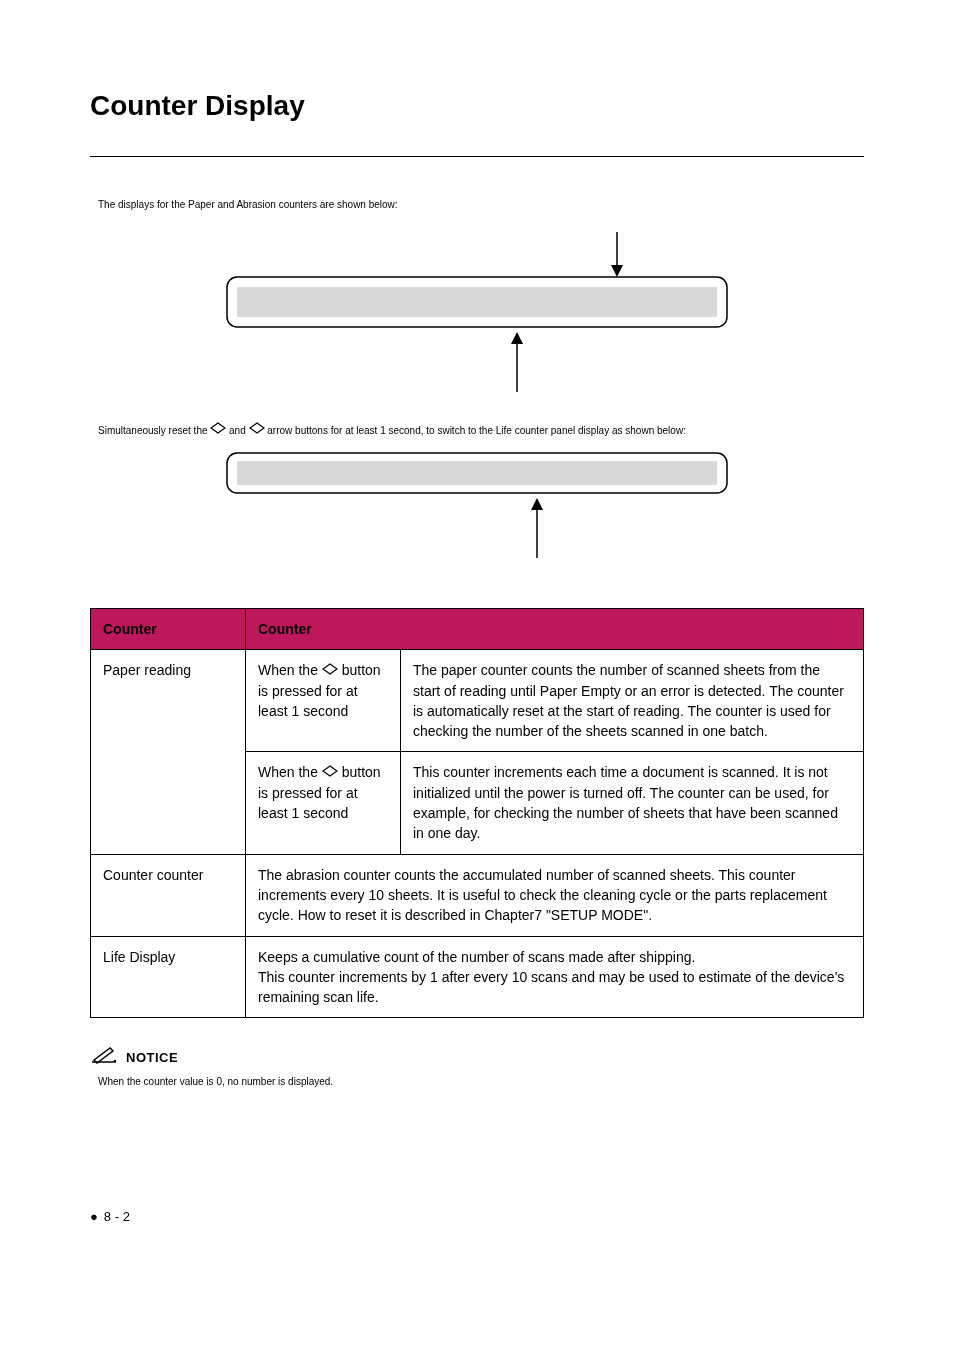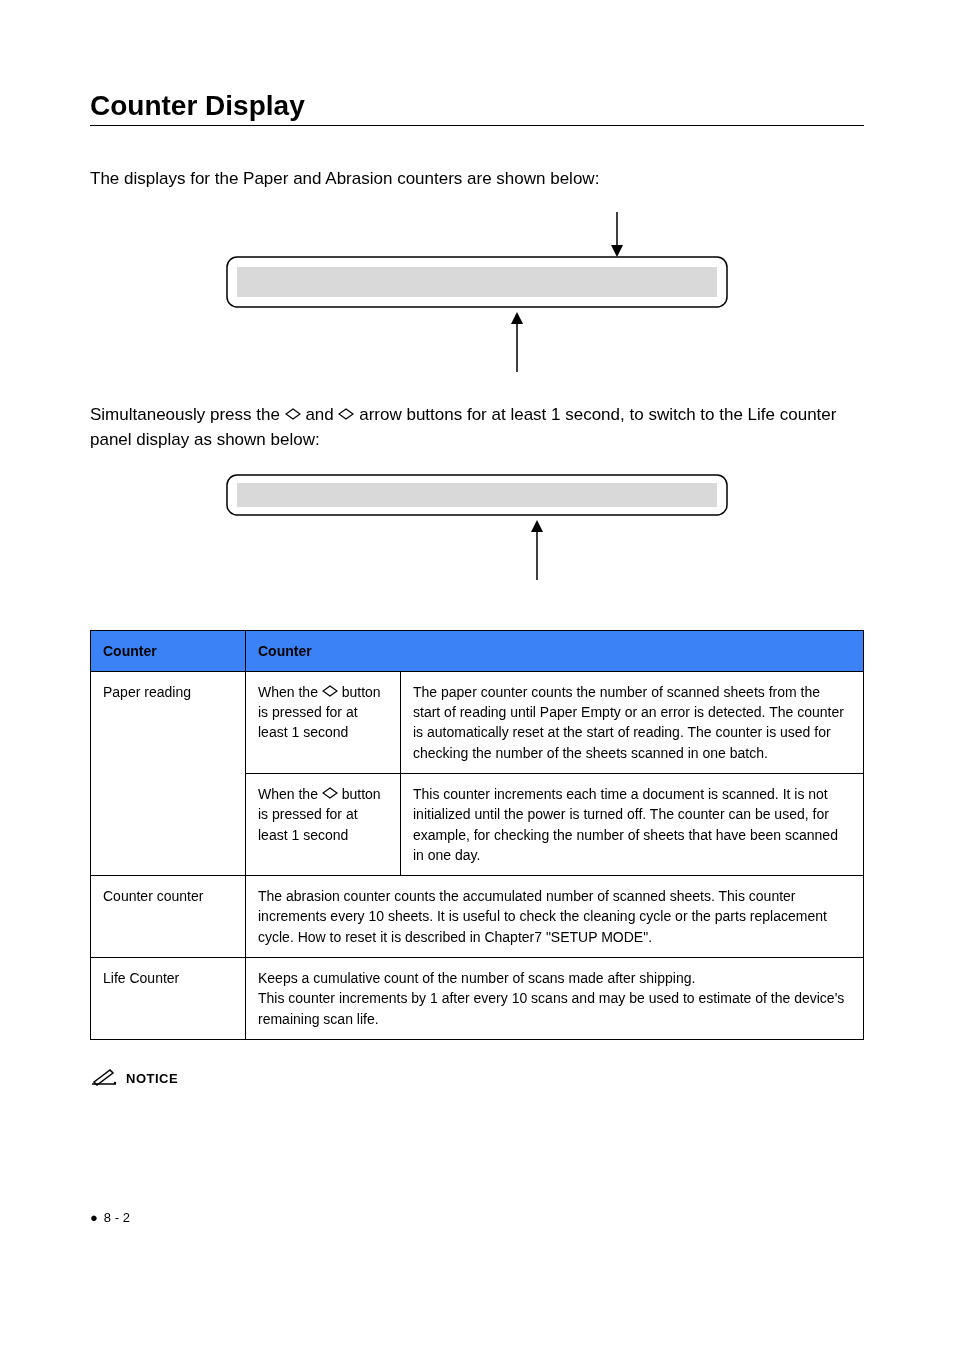--- a/index.html
+++ b/index.html
@@ -10,30 +10,31 @@
     color: #000;
     width: 954px;
   }
   .page {
     padding: 90px 90px 50px 90px;
     box-sizing: border-box;
   }
   .title {
     font-size: 28px;
     font-weight: bold;
-    margin-bottom: 3px;
+    margin-bottom: 34px;
   }
   .hr {
     border: none;
     border-top: 1px solid #000;
     margin: 0 0 40px 0;
   }
   .body-text {
-    font-size: 17px;
+    font-size: 10px;
     line-height: 1.5;
+    margin-left: 8px;
   }
   .diagram-wrap {
     margin: 20px 0 30px 0;
     display: flex;
     justify-content: center;
   }
   .diagram-wrap-2 {
     margin: 10px 0 50px 0;
     display: flex;
     justify-content: center;
@@ -49,21 +50,21 @@
   }
   table.func th, table.func td {
     border: 1px solid #000;
     padding: 10px 12px;
     vertical-align: top;
     text-align: left;
     line-height: 1.45;
   }
   table.func th {
     font-weight: bold;
-    background: #3b82f6;
+    background: #be185d;
   }
   .notice-row {
     display: flex;
     align-items: center;
     margin-top: 28px;
     gap: 8px;
   }
   .notice-label {
     font-size: 13px;
     font-weight: bold;
@@ -98,21 +99,21 @@
 
       <line x1="400" y1="0" x2="400" y2="35" stroke="#000" stroke-width="1.5"></line>
       <polygon points="400,45 394,33 406,33" fill="#000"></polygon>
 
       <line x1="300" y1="160" x2="300" y2="110" stroke="#000" stroke-width="1.5"></line>
       <polygon points="300,100 294,112 306,112" fill="#000"></polygon>
     </svg>
   </div>
 
   <p class="body-text">
-    <span>Simultaneously press the </span>
+    <span>Simultaneously reset the </span>
     <span class="lozenge">
       <svg width="16" height="12" viewBox="0 0 16 12">
           <polygon points="8,1 15,6 8,11 1,6" fill="none" stroke="#000" stroke-width="1.2"></polygon>
         </svg>
     </span>
     <span> and </span>
     <span class="lozenge">
       <svg width="16" height="12" viewBox="0 0 16 12">
           <polygon points="8,1 15,6 8,11 1,6" fill="none" stroke="#000" stroke-width="1.2"></polygon>
         </svg>
@@ -154,35 +155,36 @@
       </td>
       <td>This counter increments each time a document is scanned. It is not initialized until the power is turned off. The counter can be used, for example, for checking the number of sheets that have been scanned in one day.</td>
     </tr>
 
     <tr>
       <td>Counter counter</td>
       <td colspan="2">The abrasion counter counts the accumulated number of scanned sheets. This counter increments every 10 sheets. It is useful to check the cleaning cycle or the parts replacement cycle. How to reset it is described in Chapter7 "SETUP MODE".</td>
     </tr>
 
     <tr>
-      <td>Life Counter</td>
+      <td>Life Display</td>
       <td colspan="2" style="white-space: pre-line">Keeps a cumulative count of the number of scans made after shipping.
 This counter increments by 1 after every 10 scans and may be used to estimate of the device's remaining scan life.</td>
     </tr>
   </tbody>
     </table>
 
   <div class="notice-row">
     <span>
       <svg width="28" height="18" viewBox="0 0 28 18">
         <line x1="2" y1="16" x2="26" y2="16" stroke="#000" stroke-width="1.5"></line>
         <polygon points="4,14 20,2 23,5 7,17" fill="none" stroke="#000" stroke-width="1.5"></polygon>
         <circle cx="25" cy="15" r="1.2" fill="#000"></circle>
       </svg>
     </span>
     <span class="notice-label">NOTICE</span>
   </div>
+  <p class="body-text" style="margin-top:6px">When the counter value is 0, no number is displayed.</p>
 
   <div class="footer">
     <span class="bullet">●</span>
     <span>8 - 2</span>
   </div>
 </div>
 
 </body></html>

